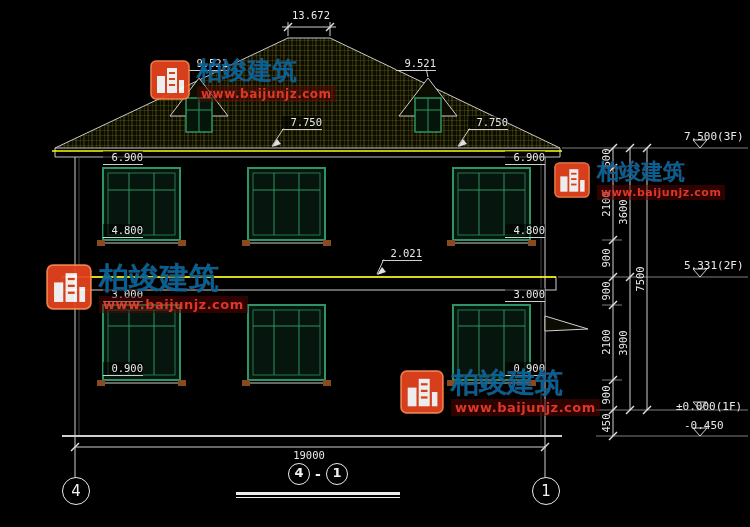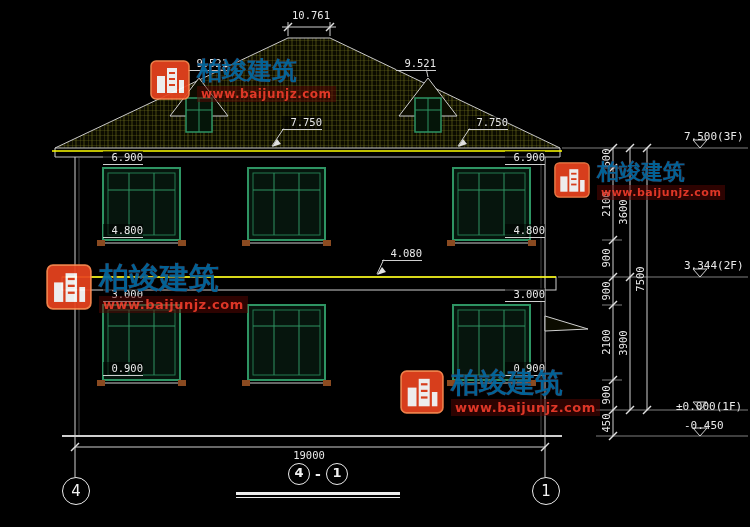--- a/index.html
+++ b/index.html
@@ -212,49 +212,49 @@
 
       <g stroke="#d0d0d0">
         <polygon points="693,140 707,140 700,148"></polygon>
         <polygon points="693,269 707,269 700,277"></polygon>
         <polygon points="693,402 707,402 700,410"></polygon>
         <polygon points="693,428 707,428 700,436"></polygon>
       </g>
     </g>
   </svg>
 
-  <span class="lbl c" style="left:288px;top:9px;width:46px">10.761</span>
+  <span class="lbl c" style="left:288px;top:9px;width:46px">13.672</span>
   <span class="lbl u" style="left:188px;top:57px;width:40px">9.521</span>
   <span class="lbl u" style="left:396px;top:57px;width:40px">9.521</span>
   <span class="lbl u" style="left:282px;top:116px;width:40px">7.750</span>
   <span class="lbl u" style="left:468px;top:116px;width:40px">7.750</span>
   <span class="lbl u" style="left:103px;top:151px;width:40px">6.900</span>
   <span class="lbl u" style="left:505px;top:151px;width:40px">6.900</span>
   <span class="lbl u" style="left:103px;top:224px;width:40px">4.800</span>
   <span class="lbl u" style="left:505px;top:224px;width:40px">4.800</span>
-  <span class="lbl u" style="left:382px;top:247px;width:40px">4.080</span>
+  <span class="lbl u" style="left:382px;top:247px;width:40px">2.021</span>
   <span class="lbl u" style="left:103px;top:288px;width:40px">3.000</span>
   <span class="lbl u" style="left:505px;top:288px;width:40px">3.000</span>
   <span class="lbl u" style="left:103px;top:362px;width:40px">0.900</span>
   <span class="lbl u" style="left:505px;top:362px;width:40px">0.900</span>
   <span class="lbl c" style="left:283px;top:449px;width:52px">19000</span>
 
   <span class="vlbl" style="left:586px;top:152px">600</span>
   <span class="vlbl" style="left:586px;top:198px">2100</span>
   <span class="vlbl" style="left:586px;top:252px">900</span>
   <span class="vlbl" style="left:586px;top:285px">900</span>
   <span class="vlbl" style="left:586px;top:336px">2100</span>
   <span class="vlbl" style="left:586px;top:389px">900</span>
   <span class="vlbl" style="left:586px;top:417px">450</span>
   <span class="vlbl" style="left:603px;top:206px">3600</span>
   <span class="vlbl" style="left:603px;top:337px">3900</span>
   <span class="vlbl" style="left:620px;top:273px">7500</span>
 
   <span class="lvl" style="left:684px;top:130px">7.500(3F)</span>
-  <span class="lvl" style="left:684px;top:259px">3.344(2F)</span>
+  <span class="lvl" style="left:684px;top:259px">5.331(2F)</span>
   <span class="lvl" style="left:676px;top:400px">±0.000(1F)</span>
   <span class="lvl" style="left:684px;top:419px">-0.450</span>
 
   <div class="bubble" style="left:62px;top:477px">4</div>
   <div class="bubble" style="left:532px;top:477px">1</div>
 
   <div class="title">
     <span class="tbubble">4</span>
     <span class="tdash">-</span>
     <span class="tbubble">1</span>

